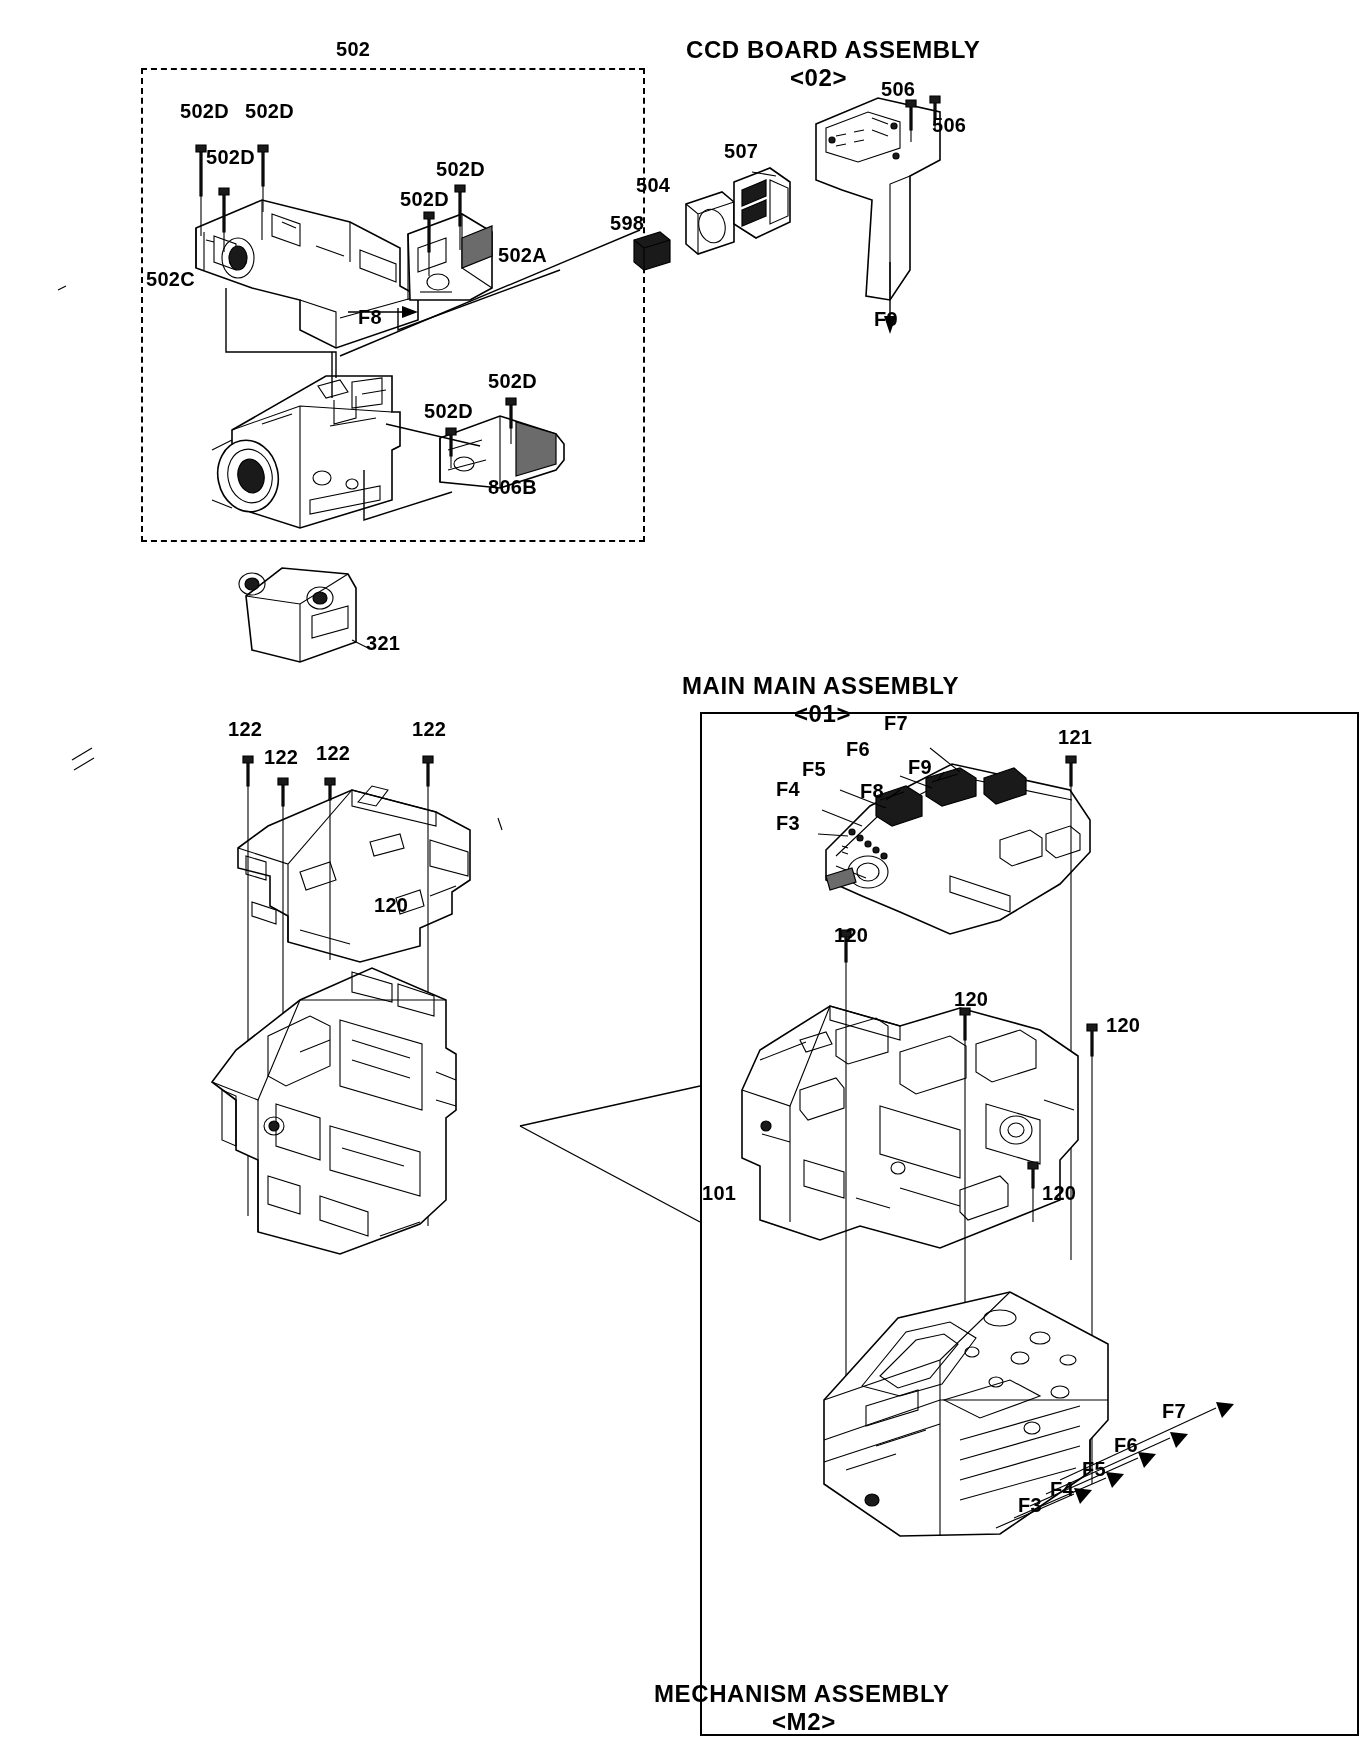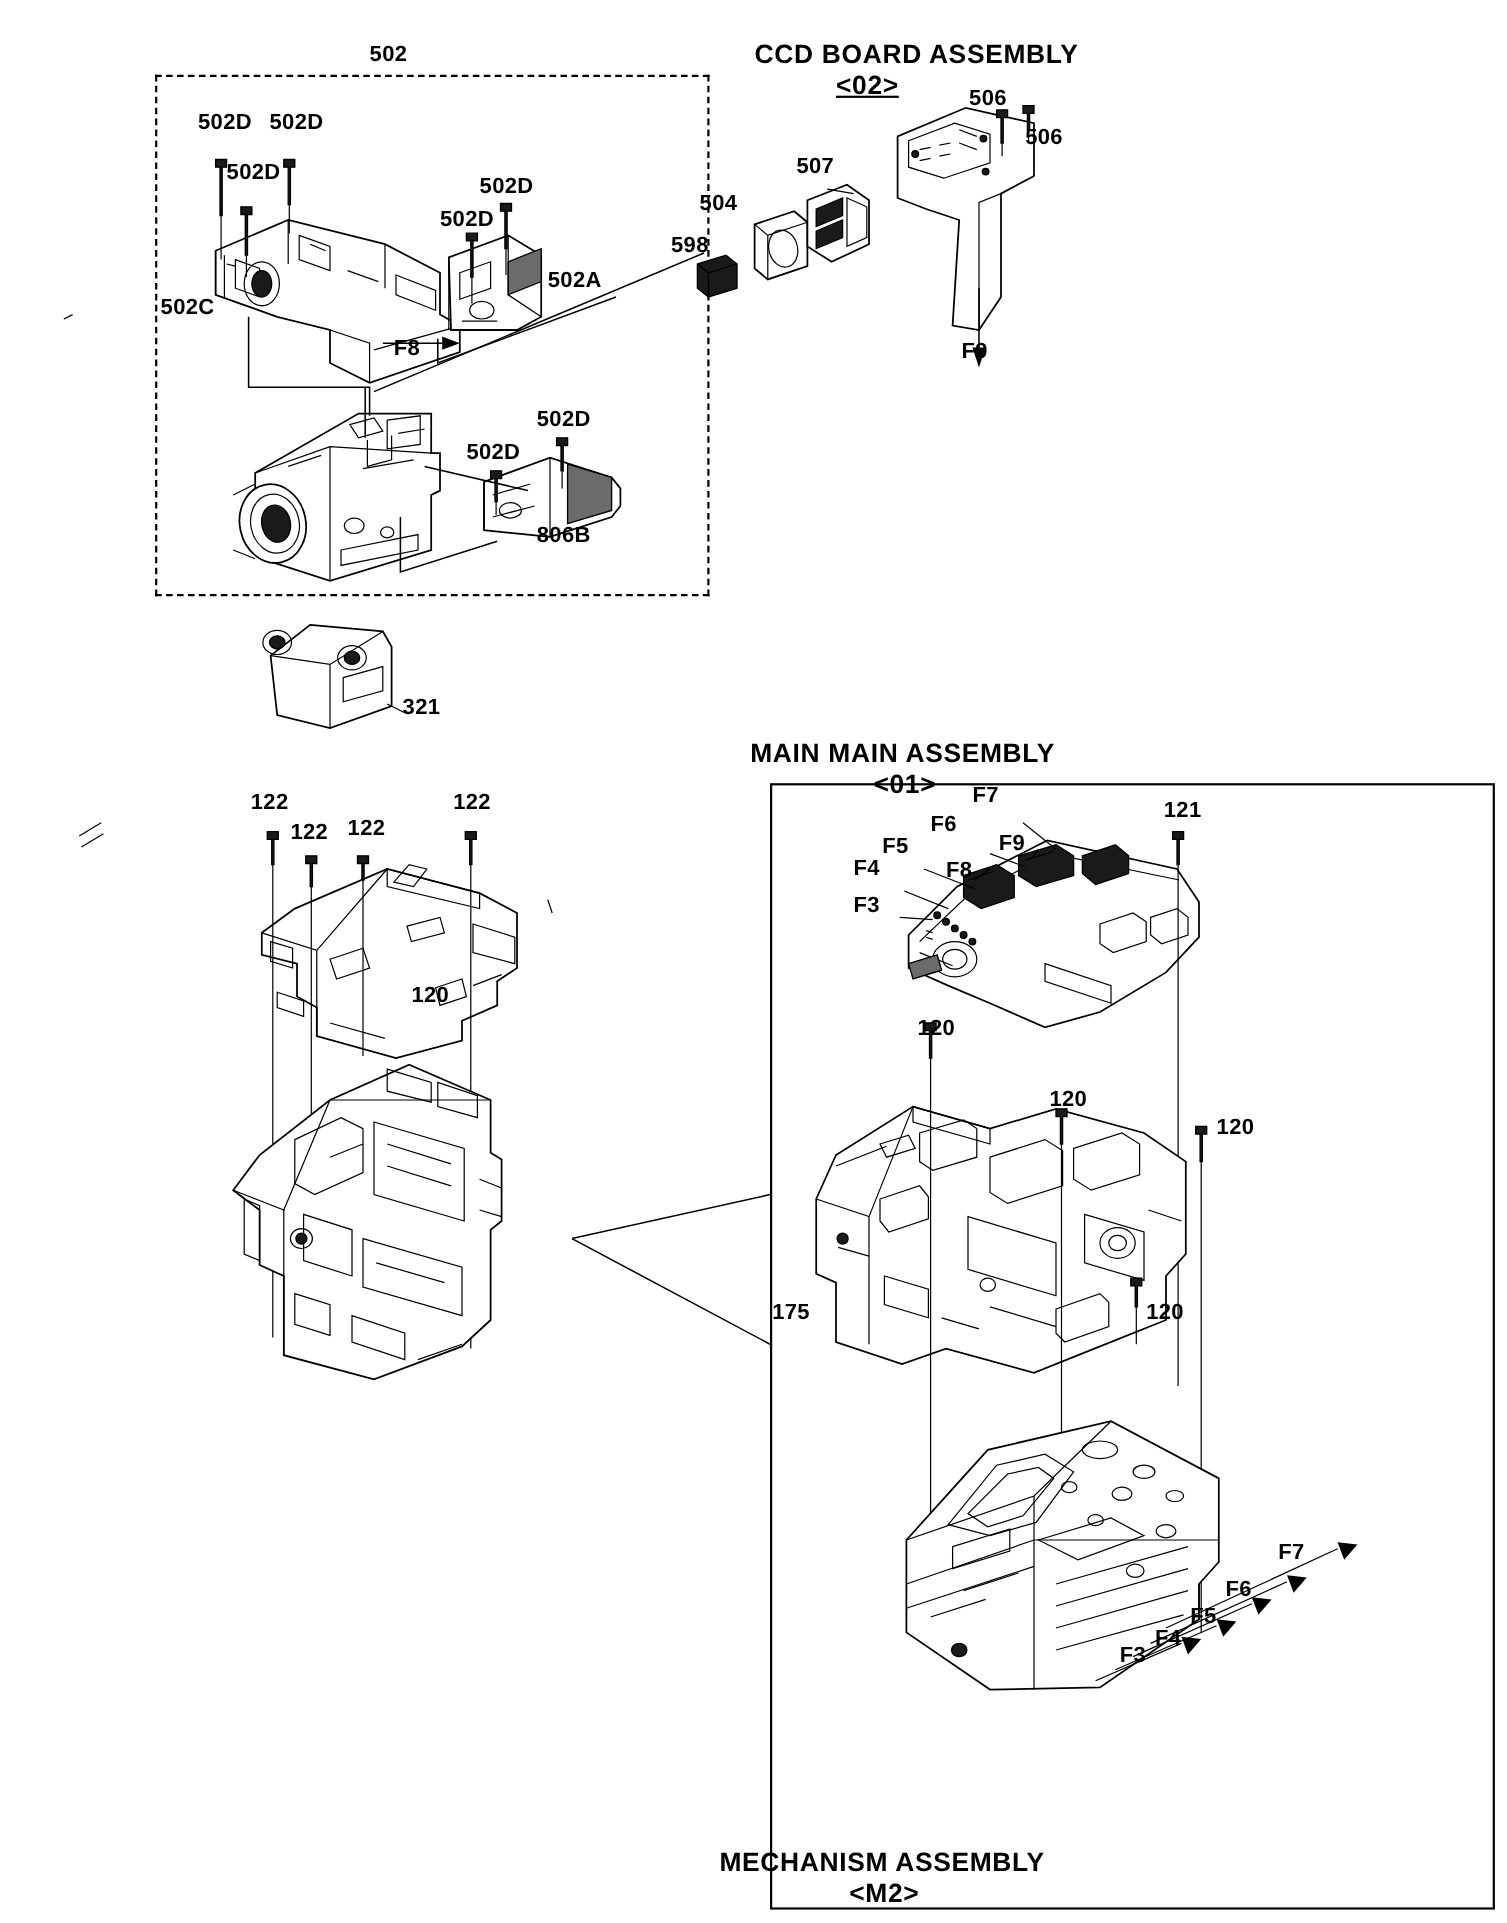--- a/index.html
+++ b/index.html
@@ -365,21 +365,21 @@
 
     <path class="leadthin" d="M72 760 L92 748"></path>
     <path class="leadthin" d="M74 770 L94 758"></path>
     <path class="leadthin" d="M498 818 L502 830"></path>
     <path class="leadthin" d="M58 290 L66 286"></path>
   </svg>
 
   <div class="title" style="left:686px; top:36px;">
     <span>CCD BOARD ASSEMBLY</span>
   </div>
-  <div class="title" style="left:760px; top:64px;text-decoration:underline;">
+  <div class="title" style="left:790px; top:64px;">
     <span>&lt;02&gt;</span>
   </div>
 
   <div class="title" style="left:682px; top:672px;">
     <span>MAIN MAIN ASSEMBLY</span>
   </div>
   <div class="title" style="left:794px; top:700px;">
     <span>&lt;01&gt;</span>
   </div>
 
@@ -405,21 +405,21 @@
   <div class="lbl" style="left:146px; top:268px;">502C</div>
   <div class="lbl" style="left:366px; top:632px;">321</div>
 
   <div class="lbl" style="left:636px; top:174px;">504</div>
   <div class="lbl" style="left:610px; top:212px;">598</div>
   <div class="lbl" style="left:881px; top:78px;">506</div>
   <div class="lbl" style="left:932px; top:114px;">506</div>
   <div class="lbl" style="left:724px; top:140px;">507</div>
 
   <div class="lbl" style="left:374px; top:894px;">120</div>
-  <div class="lbl" style="left:702px; top:1182px;">175</div>
+  <div class="lbl" style="left:702px; top:1182px;">101</div>
   <div class="lbl" style="left:1058px; top:726px;">121</div>
 
   <div class="lbl" style="left:228px; top:718px;">122</div>
   <div class="lbl" style="left:264px; top:746px;">122</div>
   <div class="lbl" style="left:316px; top:742px;">122</div>
   <div class="lbl" style="left:412px; top:718px;">122</div>
 
   <div class="lbl" style="left:834px; top:924px;">120</div>
   <div class="lbl" style="left:954px; top:988px;">120</div>
   <div class="lbl" style="left:1106px; top:1014px;">120</div>

